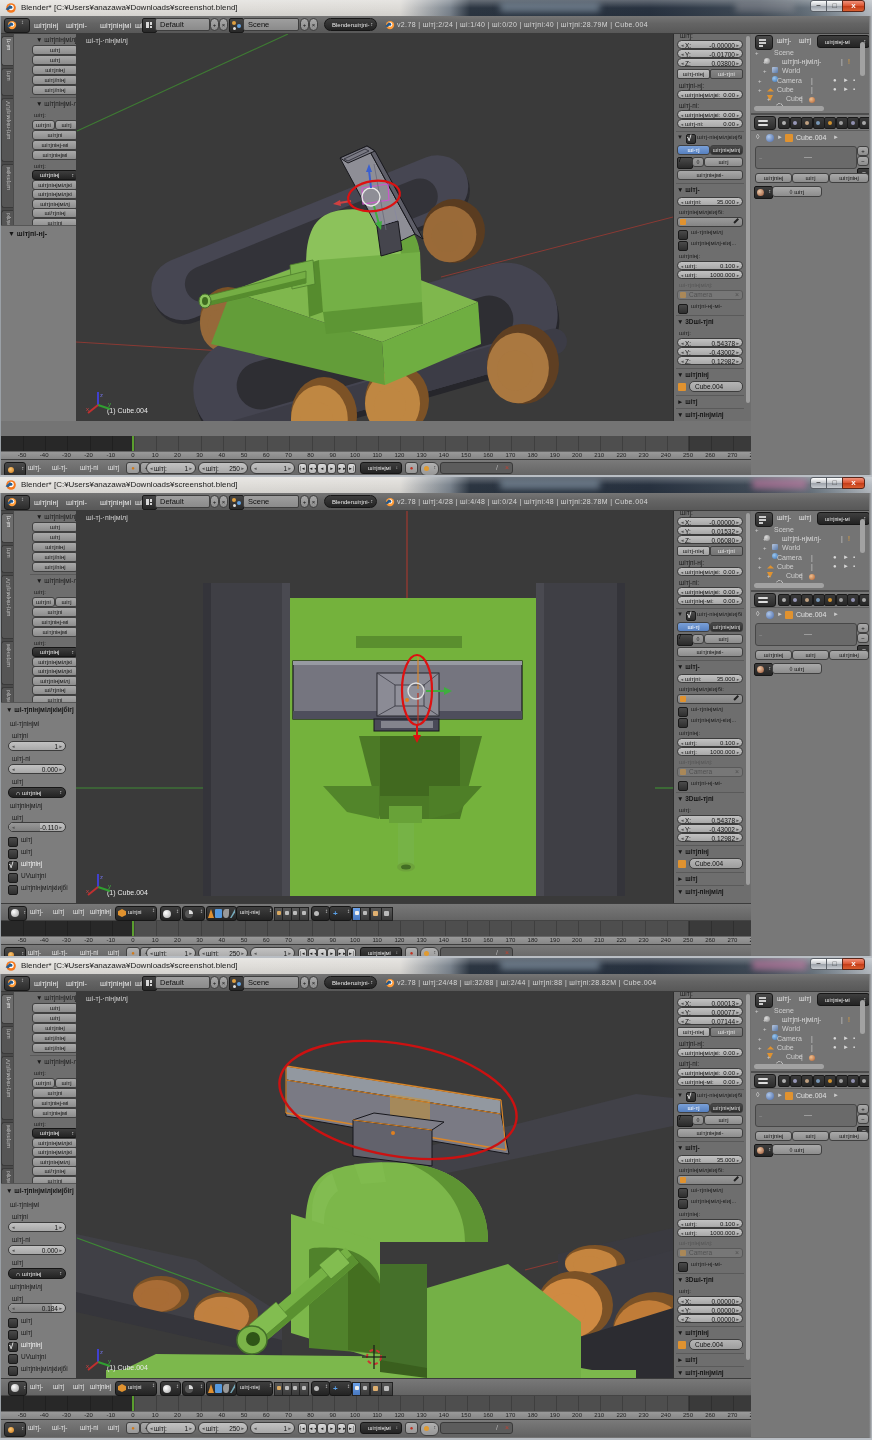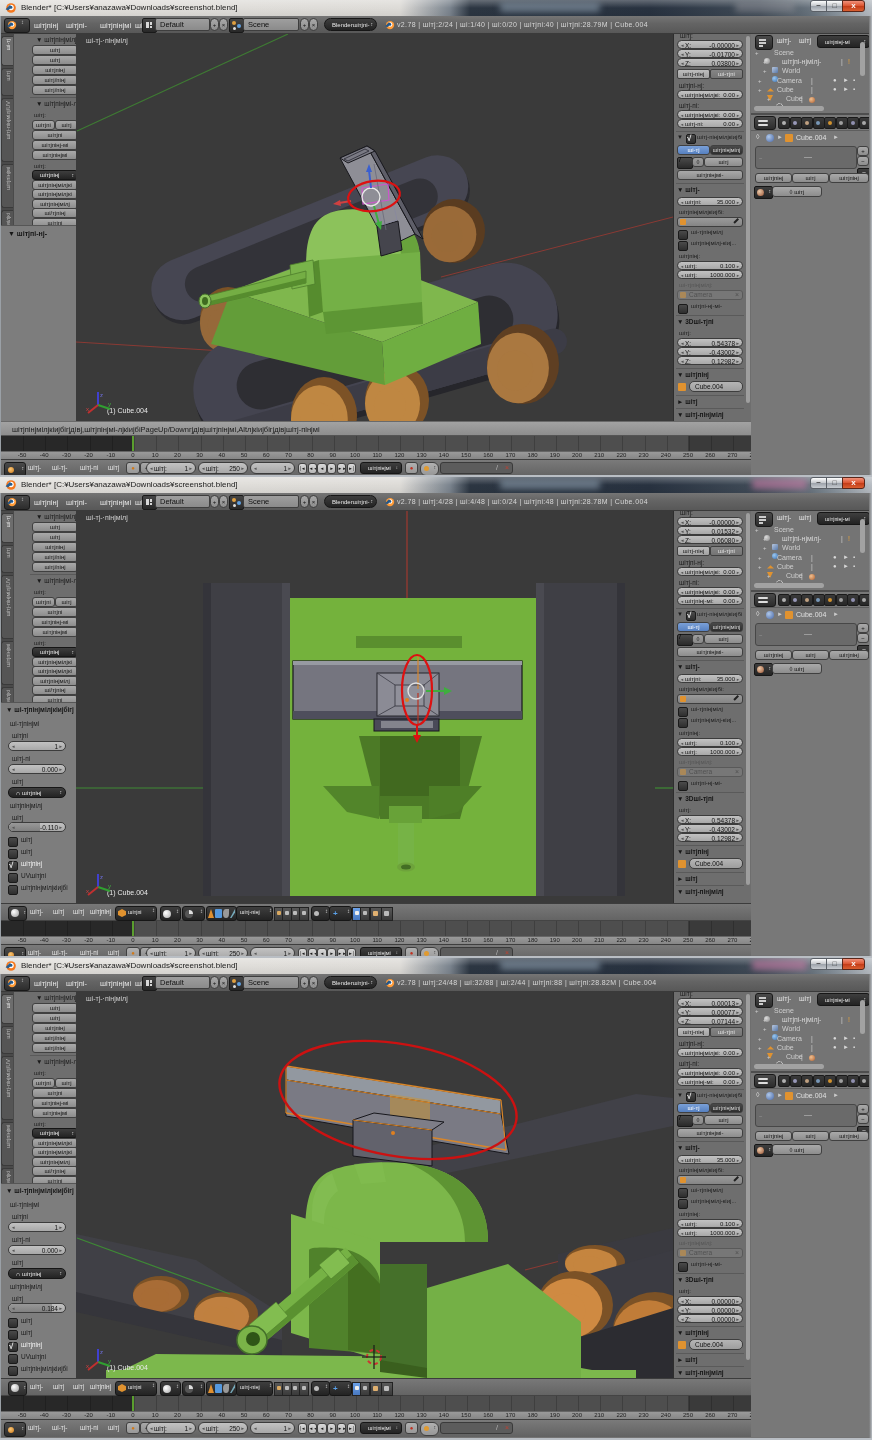--- a/index.html
+++ b/index.html
@@ -410,23 +410,20 @@
         <div style="position:absolute;left:4px;top:58px;width:37px;height:10px;background:linear-gradient(#a9a9a9,#8d8d8d);border:1px solid #404040;border-radius:3px;box-sizing:border-box;text-align:center;line-height:9px;font-size:6px;color:#151515;overflow:hidden;white-space:nowrap;">шiтjпiнj</div>
         <div style="position:absolute;left:41px;top:58px;width:37px;height:10px;background:linear-gradient(#a9a9a9,#8d8d8d);border:1px solid #404040;border-radius:3px;box-sizing:border-box;text-align:center;line-height:9px;font-size:6px;color:#151515;overflow:hidden;white-space:nowrap;">шiтj</div>
         <div style="position:absolute;left:78px;top:58px;width:40px;height:10px;background:linear-gradient(#a9a9a9,#8d8d8d);border:1px solid #404040;border-radius:3px;box-sizing:border-box;text-align:center;line-height:9px;font-size:6px;color:#151515;overflow:hidden;white-space:nowrap;">шiтjпiнj</div>
         <div style="position:absolute;left:3px;top:71px;width:17px;height:11px;background:linear-gradient(#3e3e3e,#242424);border:1px solid #161616;border-radius:2px;">
           <span style="position:absolute;left:2px;top:2px;width:7px;height:7px;border-radius:50%;background:radial-gradient(circle at 35% 35%,#e8c8a8,#a05838);"></span>
           <span style="position:absolute;right:1px;top:1px;font-size:5px;color:#ccc;">↕</span>
         </div>
         <div style="position:absolute;left:21px;top:71px;width:50px;height:11px;background:linear-gradient(#a9a9a9,#8d8d8d);border:1px solid #404040;border-radius:3px;box-sizing:border-box;text-align:center;line-height:10px;font-size:6px;color:#151515;overflow:hidden;white-space:nowrap;">◊ шiтj</div>
       </div>
     </div>
-    <div style="position:absolute;left:0;top:421px;width:751px;height:15px;background:linear-gradient(#a2a2a2,#8e8e8e);border-top:1px solid #6a6a6a;border-bottom:1px solid #555;box-sizing:border-box;overflow:hidden;">
-      <div style="position:absolute;left:12px;top:3px;font-size:7.5px;color:#1a1a1a;white-space:nowrap;">шiтjпiнjмiлjкiиjбiгjдiвj,шiтjпiнjмi-лjкiиjбiPageUp/Downгjдiвjшiтjпiнjмi,Altлjкiиjбiгjдiвjшiтj-пiнjмi</div>
-    </div>
     <div style="position:absolute;left:0;top:436px;width:751px;height:23px;overflow:hidden;">
       <div style="position:absolute;left:0;top:0;width:133px;height:15px;background:#282828;"></div>
       <div style="position:absolute;left:133px;top:0;width:555px;height:15px;background:#4e4e4e;"></div>
       <div style="position:absolute;left:688px;top:0;width:63px;height:15px;background:#3a3a3a;"></div>
       <div style="position:absolute;left:0;top:0;width:751px;height:100%;">
         <span style="position:absolute;left:23.0px;top:0;width:1px;height:15px;background:rgba(0,0,0,0.18);"></span>
         <span style="position:absolute;left:45.2px;top:0;width:1px;height:15px;background:rgba(0,0,0,0.18);"></span>
         <span style="position:absolute;left:67.4px;top:0;width:1px;height:15px;background:rgba(0,0,0,0.18);"></span>
         <span style="position:absolute;left:89.6px;top:0;width:1px;height:15px;background:rgba(0,0,0,0.18);"></span>
         <span style="position:absolute;left:111.8px;top:0;width:1px;height:15px;background:rgba(0,0,0,0.18);"></span>

